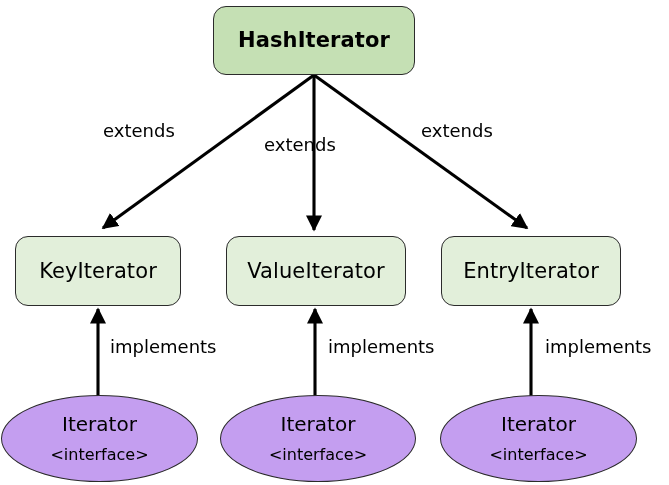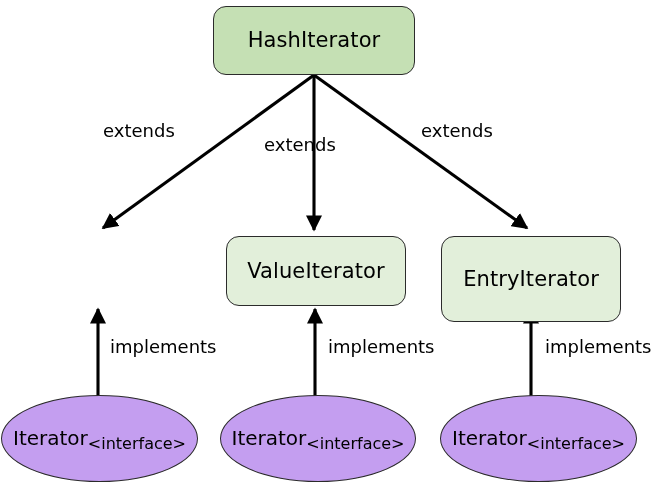--- a/index.html
+++ b/index.html
@@ -48,20 +48,21 @@
     font-size: 21px;
     line-height: 1;
   }
   .node-ellipse {
     position: absolute;
     box-sizing: border-box;
     background: #c49ef0;
     border: 1.4px solid #2b2b2b;
     border-radius: 50%;
     display: flex;
+    flex-direction: column;
     align-items: center;
     justify-content: center;
     text-align: center;
     color: #000000;
   }
   .node-ellipse .iface-name {
     font-size: 20px;
     line-height: 1.05;
   }
   .node-ellipse .iface-stereotype {
@@ -95,30 +96,33 @@
 
     <line x1="314" y1="75" x2="527" y2="228" stroke="#000000" stroke-width="3.1" marker-end="url(#arrow-solid)"></line>
 
     <line x1="98" y1="396" x2="98" y2="309" stroke="#000000" stroke-width="3.1" marker-end="url(#arrow-solid)"></line>
 
     <line x1="315" y1="396" x2="315" y2="309" stroke="#000000" stroke-width="3.1" marker-end="url(#arrow-solid)"></line>
 
     <line x1="531" y1="396" x2="531" y2="309" stroke="#000000" stroke-width="3.1" marker-end="url(#arrow-solid)"></line>
   </svg>
 
-  <div class="node-box root" style="left:213px; top:6px; width:202px; height:69px;">
+  <div class="node-box root" style="left:213px; top:6px; width:202px; height:69px;font-weight:bold;">
     <span class="node-label">HashIterator</span>
   </div>
 
+  <div class="node-box subclass" style="left:15px; top:236px; width:166px; height:70px;">
+    <span class="node-label">KeyIterator</span>
+  </div>
 
   <div class="node-box subclass" style="left:226px; top:236px; width:180px; height:70px;text-align:right;">
     <span class="node-label">ValueIterator</span>
   </div>
 
-  <div class="node-box subclass" style="left:441px; top:236px; width:180px; height:86px;">
+  <div class="node-box subclass" style="left:441px; top:236px; width:180px; height:70px;">
     <span class="node-label">EntryIterator</span>
   </div>
 
   <div class="node-ellipse" style="left:1px; top:395px; width:197px; height:87px;">
     <span class="iface-name">Iterator</span>
     <span class="iface-stereotype">&lt;interface&gt;</span>
   </div>
 
   <div class="node-ellipse" style="left:220px; top:395px; width:196px; height:87px;">
     <span class="iface-name">Iterator</span>

